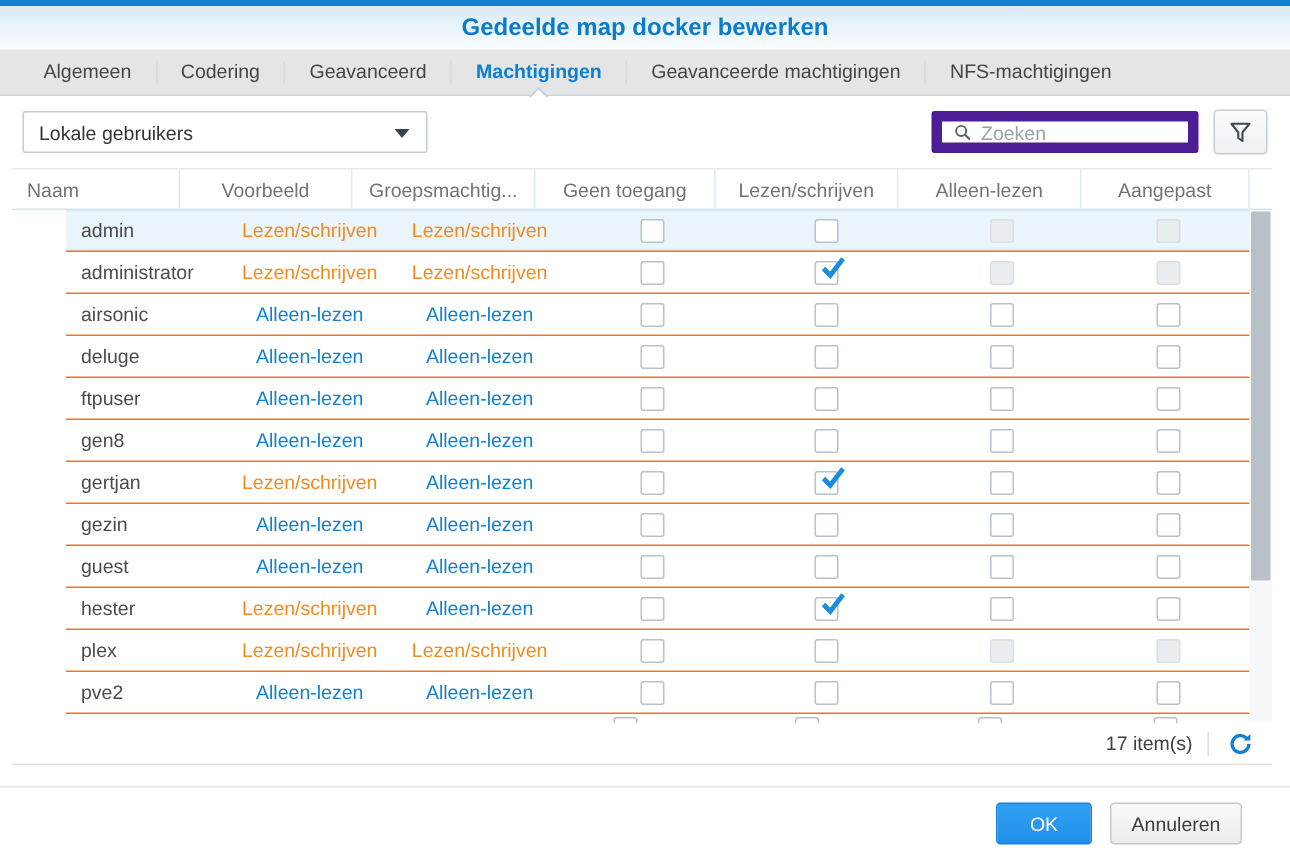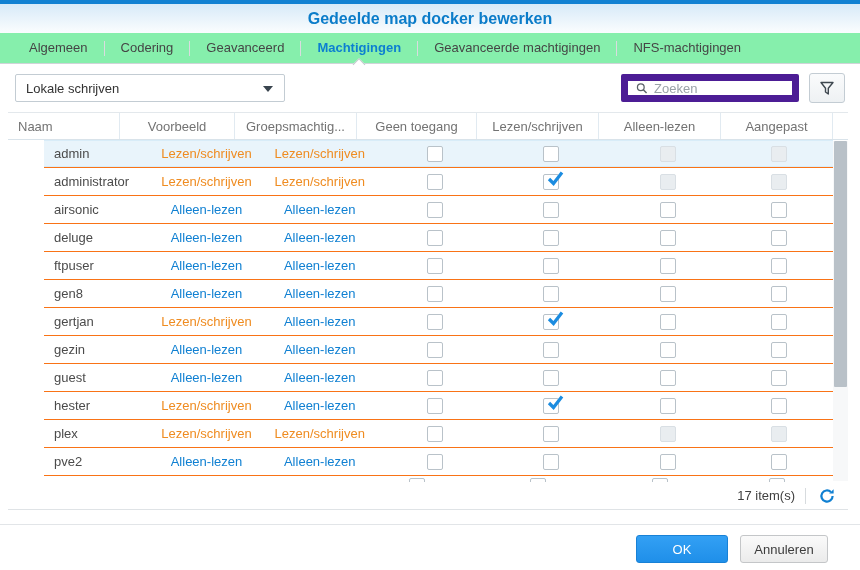--- a/index.html
+++ b/index.html
@@ -8,21 +8,21 @@
   .dialog { width:860px; height:570px; background:#fff; position:relative; }
 
   
   .top-strip { height:4px; background:#1181d2; }
   .titlebar { height:29px; background:linear-gradient(#d7eaf8, #fbfdfe);
     display:flex; align-items:center; justify-content:center; }
   .titlebar .title { color:#0b7cc9; font-weight:bold; font-size:16px; }
 
   
   .tabs { height:31px; display:flex; align-items:center; padding-left:13px;
-    border-bottom:1px solid #cfd4d8; background:#86efac; position:relative; }
+    border-bottom:1px solid #cfd4d8; background:#e5e5e5; position:relative; }
   .tab { padding:0 16px; line-height:30px; color:#454545; cursor:pointer; position:relative; white-space:nowrap; }
   .tab.active { color:#0c7fd1; font-weight:bold; }
   .tabsep { width:1px; height:15px; background:#d9dcdf; }
   .tab-caret { position:absolute; left:50%; bottom:-6px; width:9px; height:9px; background:#fff;
     border-left:1px solid #c2c8cc; border-top:1px solid #c2c8cc;
     transform:translateX(-50%) rotate(45deg); z-index:2; }
 
   
   .toolbar { height:48px; display:flex; align-items:center; justify-content:space-between; padding:0 15px; }
   .dropdown { width:270px; height:28px; border:1px solid #c3ccd3; border-radius:2px; background:#fff;
@@ -72,21 +72,21 @@
     justify-content:flex-end; padding-right:10px; }
   .count { color:#404040; }
   .vsep { width:1px; height:16px; background:#d7dbde; margin:0 10px; }
   .refresh { display:flex; align-items:center; justify-content:center; width:22px; height:22px; cursor:pointer; }
 
   
   .bottom-sep { margin-top:14px; border-top:1px solid #e2e5e8; }
   .button-bar { display:flex; justify-content:flex-end; align-items:center; padding:10px 32px 0 0; }
   .btn { height:28px; border-radius:3px; font-size:13px; display:flex; align-items:center; justify-content:center;
     cursor:pointer; font-family:"Liberation Sans", sans-serif; }
-  .btn-ok { width:92px; background:linear-gradient(#33a0f4,#1f8fe9); border:1px solid #1881d6; color:#fff; }
+  .btn-ok { width:64px; background:linear-gradient(#33a0f4,#1f8fe9); border:1px solid #1881d6; color:#fff; }
   .btn-cancel { width:88px; margin-left:12px; background:linear-gradient(#fafafa,#ebebeb);
     border:1px solid #c4c6c8; color:#3c3c3c;text-align:right; }
 </style>
 </head>
 <body>
 
 <div class="dialog">
   <div class="top-strip"></div>
 
   <div class="titlebar">
@@ -102,21 +102,21 @@
       <div class="tabsep"></div>
       <div class="tab active">Machtigingen<div class="tab-caret"></div></div>
       <div class="tabsep"></div>
       <div class="tab">Geavanceerde machtigingen</div>
       <div class="tabsep"></div>
       <div class="tab">NFS-machtigingen</div>
     </div>
 
   <div class="toolbar">
     <div class="dropdown">
-      <span>Lokale schrijven</span>
+      <span>Lokale gebruikers</span>
       <span class="dd-caret"></span>
     </div>
     <div class="toolbar-right">
       <div class="searchbox">
         <svg width="15" height="15" viewBox="0 0 15 15">
           <circle cx="6" cy="6" r="4.2" fill="none" stroke="#5a6268" stroke-width="1.6"></circle>
           <line x1="9.2" y1="9.2" x2="13.2" y2="13.2" stroke="#5a6268" stroke-width="1.8"></line>
         </svg>
         <input type="text" placeholder="Zoeken" style="">
       </div>

